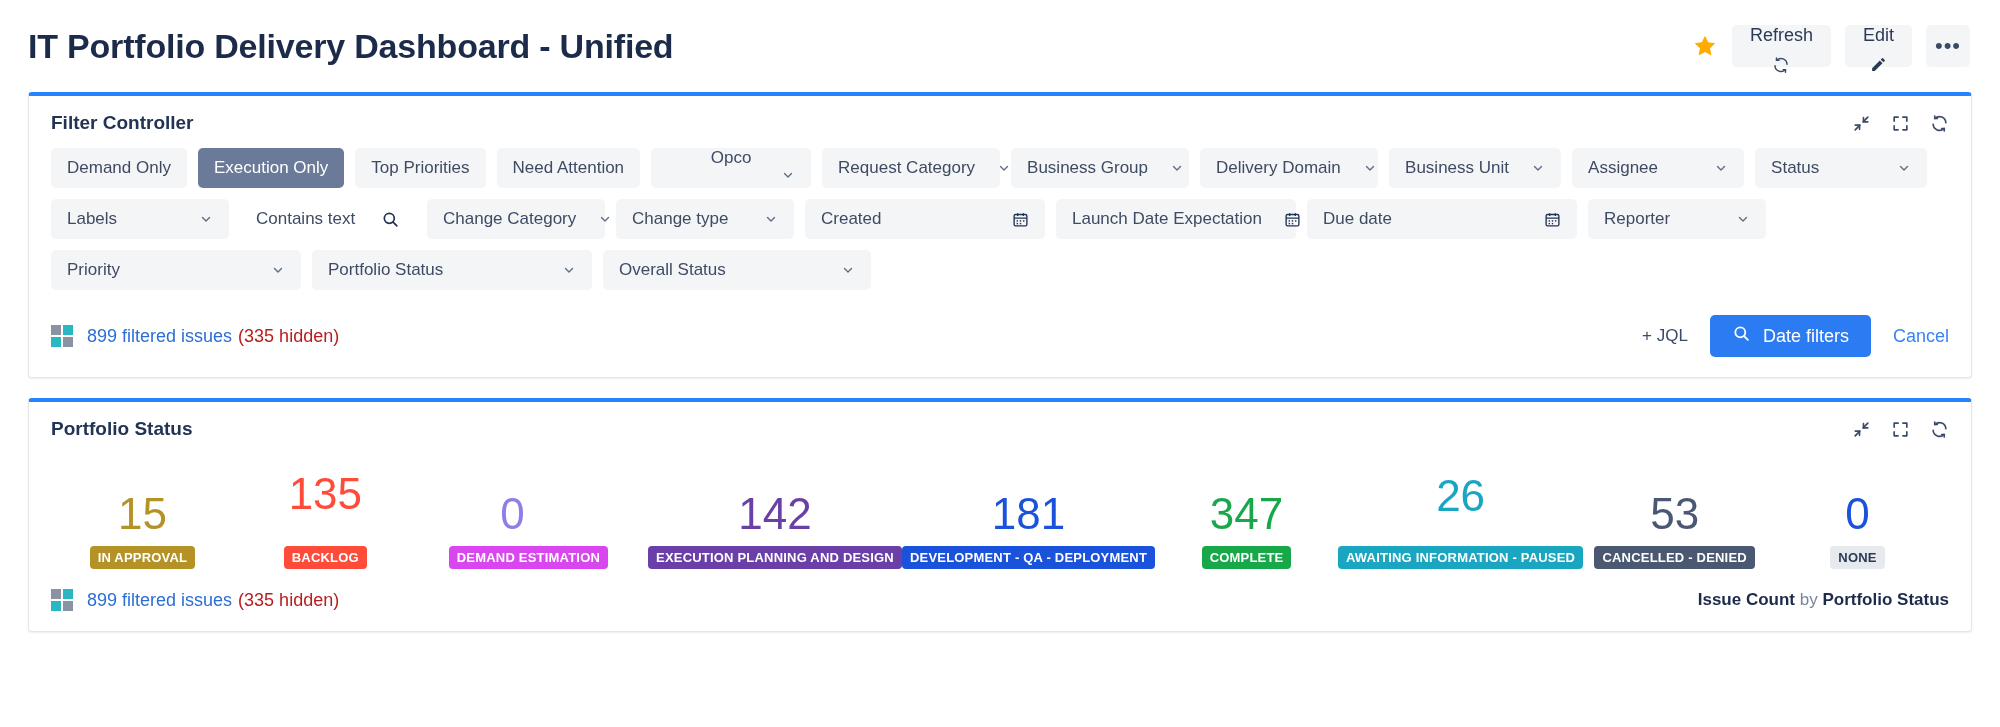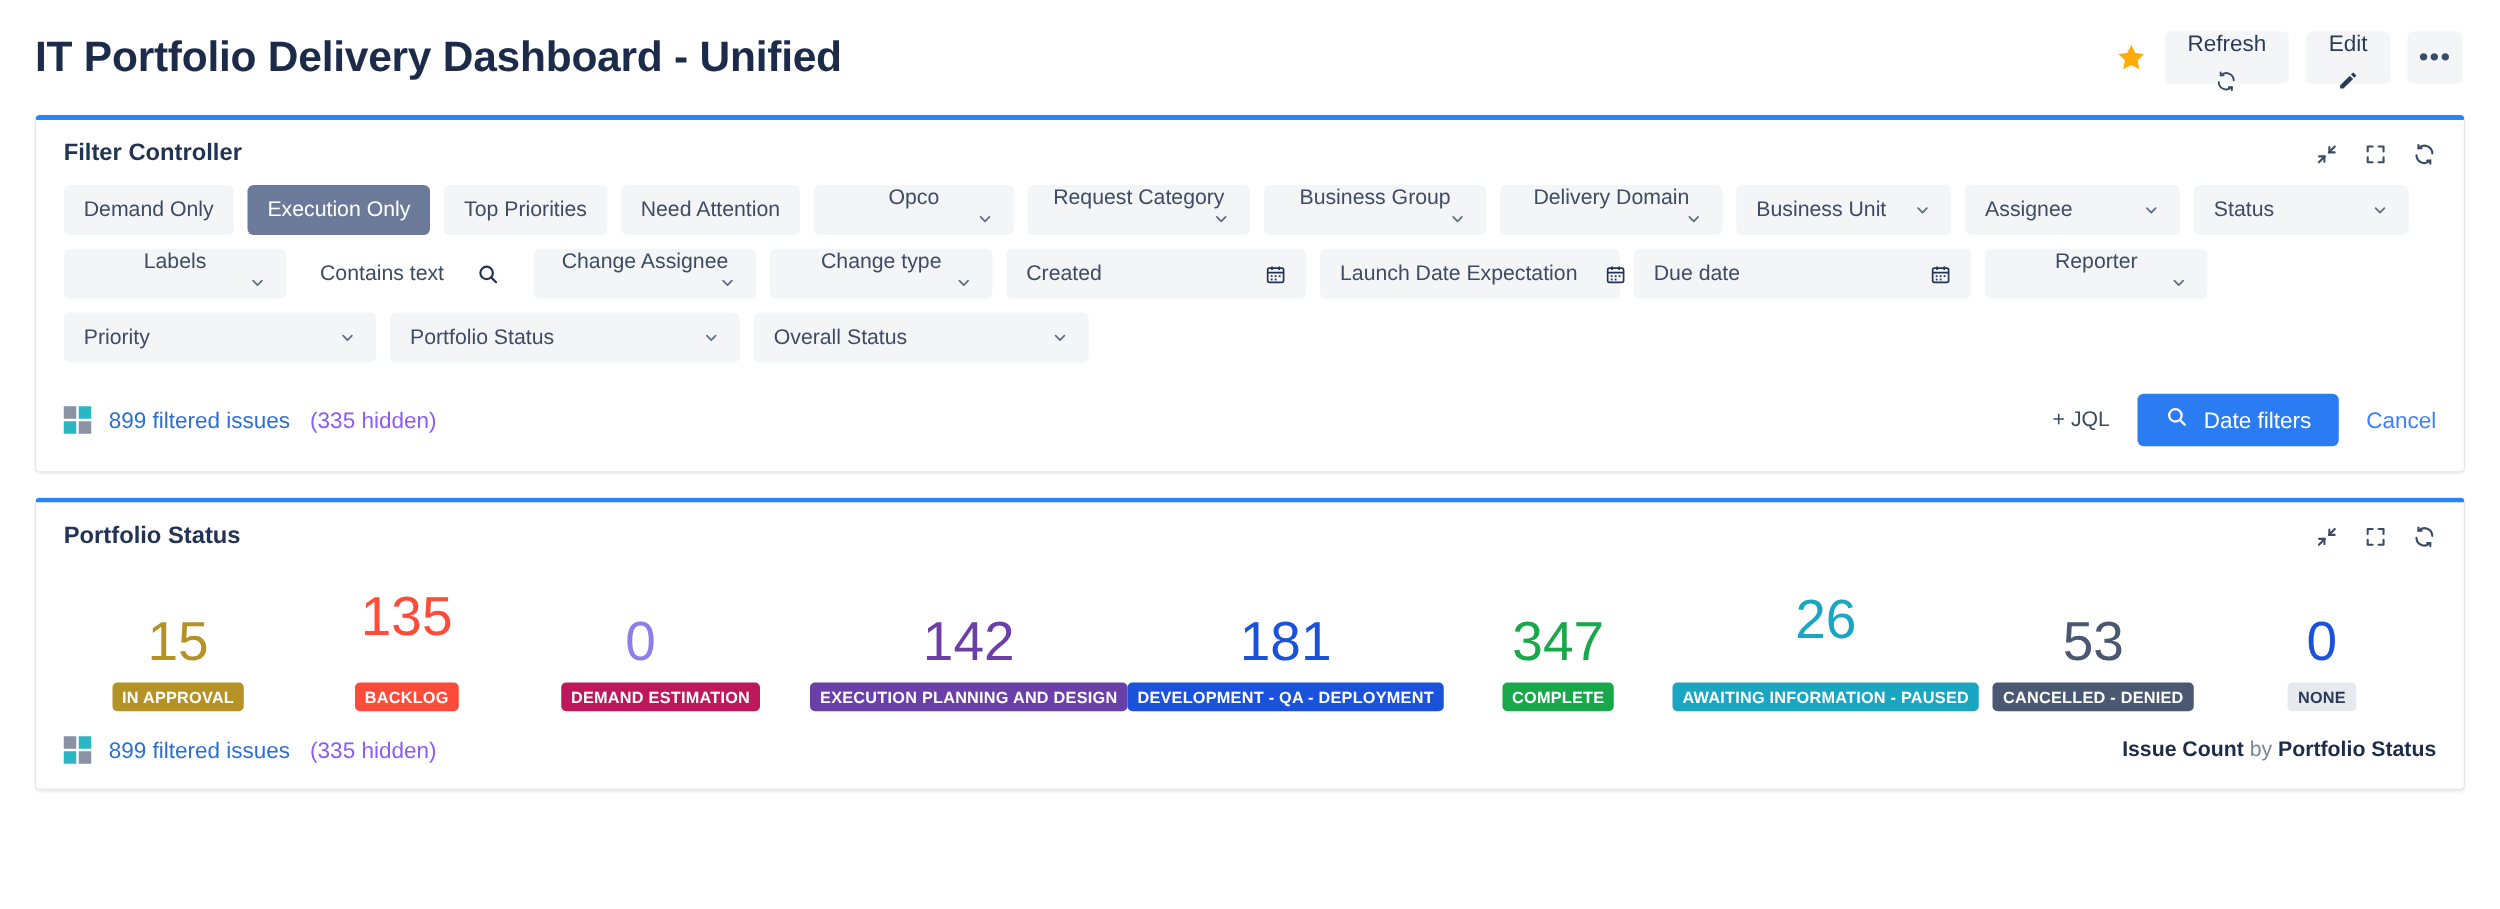--- a/index.html
+++ b/index.html
@@ -96,36 +96,36 @@
     white-space: nowrap;
   }
   .chip.selected { background: #6B7A99; color: #ffffff; }
   .chip.white { background: #ffffff; }
   .chip .lbl { }
   .chip .trail { margin-left: auto; padding-left: 22px; display:flex; align-items:center;}
 
   
   .w-dd-sm  { width: 160px; flex-direction: column; }
   .w-dd-md  { width: 172px; }
-  .w-dd-lg  { width: 178px; flex-direction: column; }
+  .w-dd-lg  { width: 178px; }
 
   
   .card-foot {
     display: flex;
     align-items: center;
     padding: 14px 22px 20px 22px;
   }
   .jira-icon { width: 22px; height: 22px; display:grid; grid-template-columns: 1fr 1fr; grid-template-rows: 1fr 1fr; gap: 2px; }
   .jira-icon i { display:block; }
   .jira-icon i:nth-child(1){ background:#8993A4; }
   .jira-icon i:nth-child(2){ background:#2BB6C4; }
   .jira-icon i:nth-child(3){ background:#2BB6C4; }
   .jira-icon i:nth-child(4){ background:#8993A4; }
   .count-link { color: #2B6FD6; font-size: 18px; margin-left: 14px; cursor: pointer; }
-  .count-hidden { color: #8b5cf6; font-size: 18px; margin-left: 16px; }
+  .count-hidden { color: #b91c1c; font-size: 18px; margin-left: 6px; }
   .foot-right { margin-left: auto; display: flex; align-items: center; gap: 22px; }
   .jql { font-size: 17px; color: #3B4A66; cursor: pointer; }
   .btn-apply {
     background: #2B7BF3;
     color: #ffffff;
     border: none;
     border-radius: 5px;
     height: 42px;
     padding: 0 22px;
     display: flex;
@@ -325,21 +325,21 @@
         <span class="lbl">Contains text</span>
         <span class="trail">
             <svg width="19" height="19" viewBox="0 0 24 24" fill="none" stroke="#223354" stroke-width="2.2" stroke-linecap="round">
               <circle cx="10.5" cy="10.5" r="6.3"></circle>
               <path d="M15.3 15.3L20 20"></path>
             </svg>
           </span>
       </div>
 
       <button class="chip w-dd-lg">
-        <span class="lbl">Change Assignee</span>
+        <span class="lbl">Change Category</span>
         <span class="trail">
             <svg width="14" height="14" viewBox="0 0 24 24" fill="none" stroke="#5E6C84" stroke-width="2.4" stroke-linecap="round" stroke-linejoin="round">
               <path d="M6 9.5l6 6 6-6"></path>
             </svg>
           </span>
       </button>
       <button class="chip w-dd-lg">
         <span class="lbl">Change type</span>
         <span class="trail">
             <svg width="14" height="14" viewBox="0 0 24 24" fill="none" stroke="#5E6C84" stroke-width="2.4" stroke-linecap="round" stroke-linejoin="round">
@@ -487,21 +487,21 @@
       <div class="metric" style="flex: 1 1 0px;">
         <div class="metric-value" style="color: rgb(181, 146, 37);">15</div>
         <div class="metric-label" style="background: rgb(181, 146, 37); color: rgb(255, 255, 255);">IN APPROVAL</div>
       </div>
       <div class="metric" style="flex: 1 1 0px; gap: 20px;">
         <div class="metric-value" style="color: rgb(255, 75, 57);">135</div>
         <div class="metric-label" style="background: rgb(255, 75, 57); color: rgb(255, 255, 255);">BACKLOG</div>
       </div>
       <div class="metric" style="flex: 1 1 0px;">
         <div class="metric-value" style="color: rgb(143, 126, 232);">0</div>
-        <div class="metric-label" style="background: #be185d; color: rgb(255, 255, 255); margin-left: 32px;">DEMAND ESTIMATION</div>
+        <div class="metric-label" style="background: #d946ef; color: rgb(255, 255, 255); margin-left: 32px;">DEMAND ESTIMATION</div>
       </div>
       <div class="metric" style="flex: 1 1 0px; margin-left: 40px;">
         <div class="metric-value" style="color: rgb(107, 63, 168);">142</div>
         <div class="metric-label" style="background: rgb(107, 63, 168); color: rgb(255, 255, 255);">EXECUTION PLANNING AND DESIGN</div>
       </div>
       <div class="metric" style="flex: 1 1 0px;">
         <div class="metric-value" style="color: rgb(26, 82, 220);">181</div>
         <div class="metric-label" style="background: rgb(26, 82, 220); color: rgb(255, 255, 255);">DEVELOPMENT - QA - DEPLOYMENT</div>
       </div>
       <div class="metric" style="flex: 1 1 0px;">

